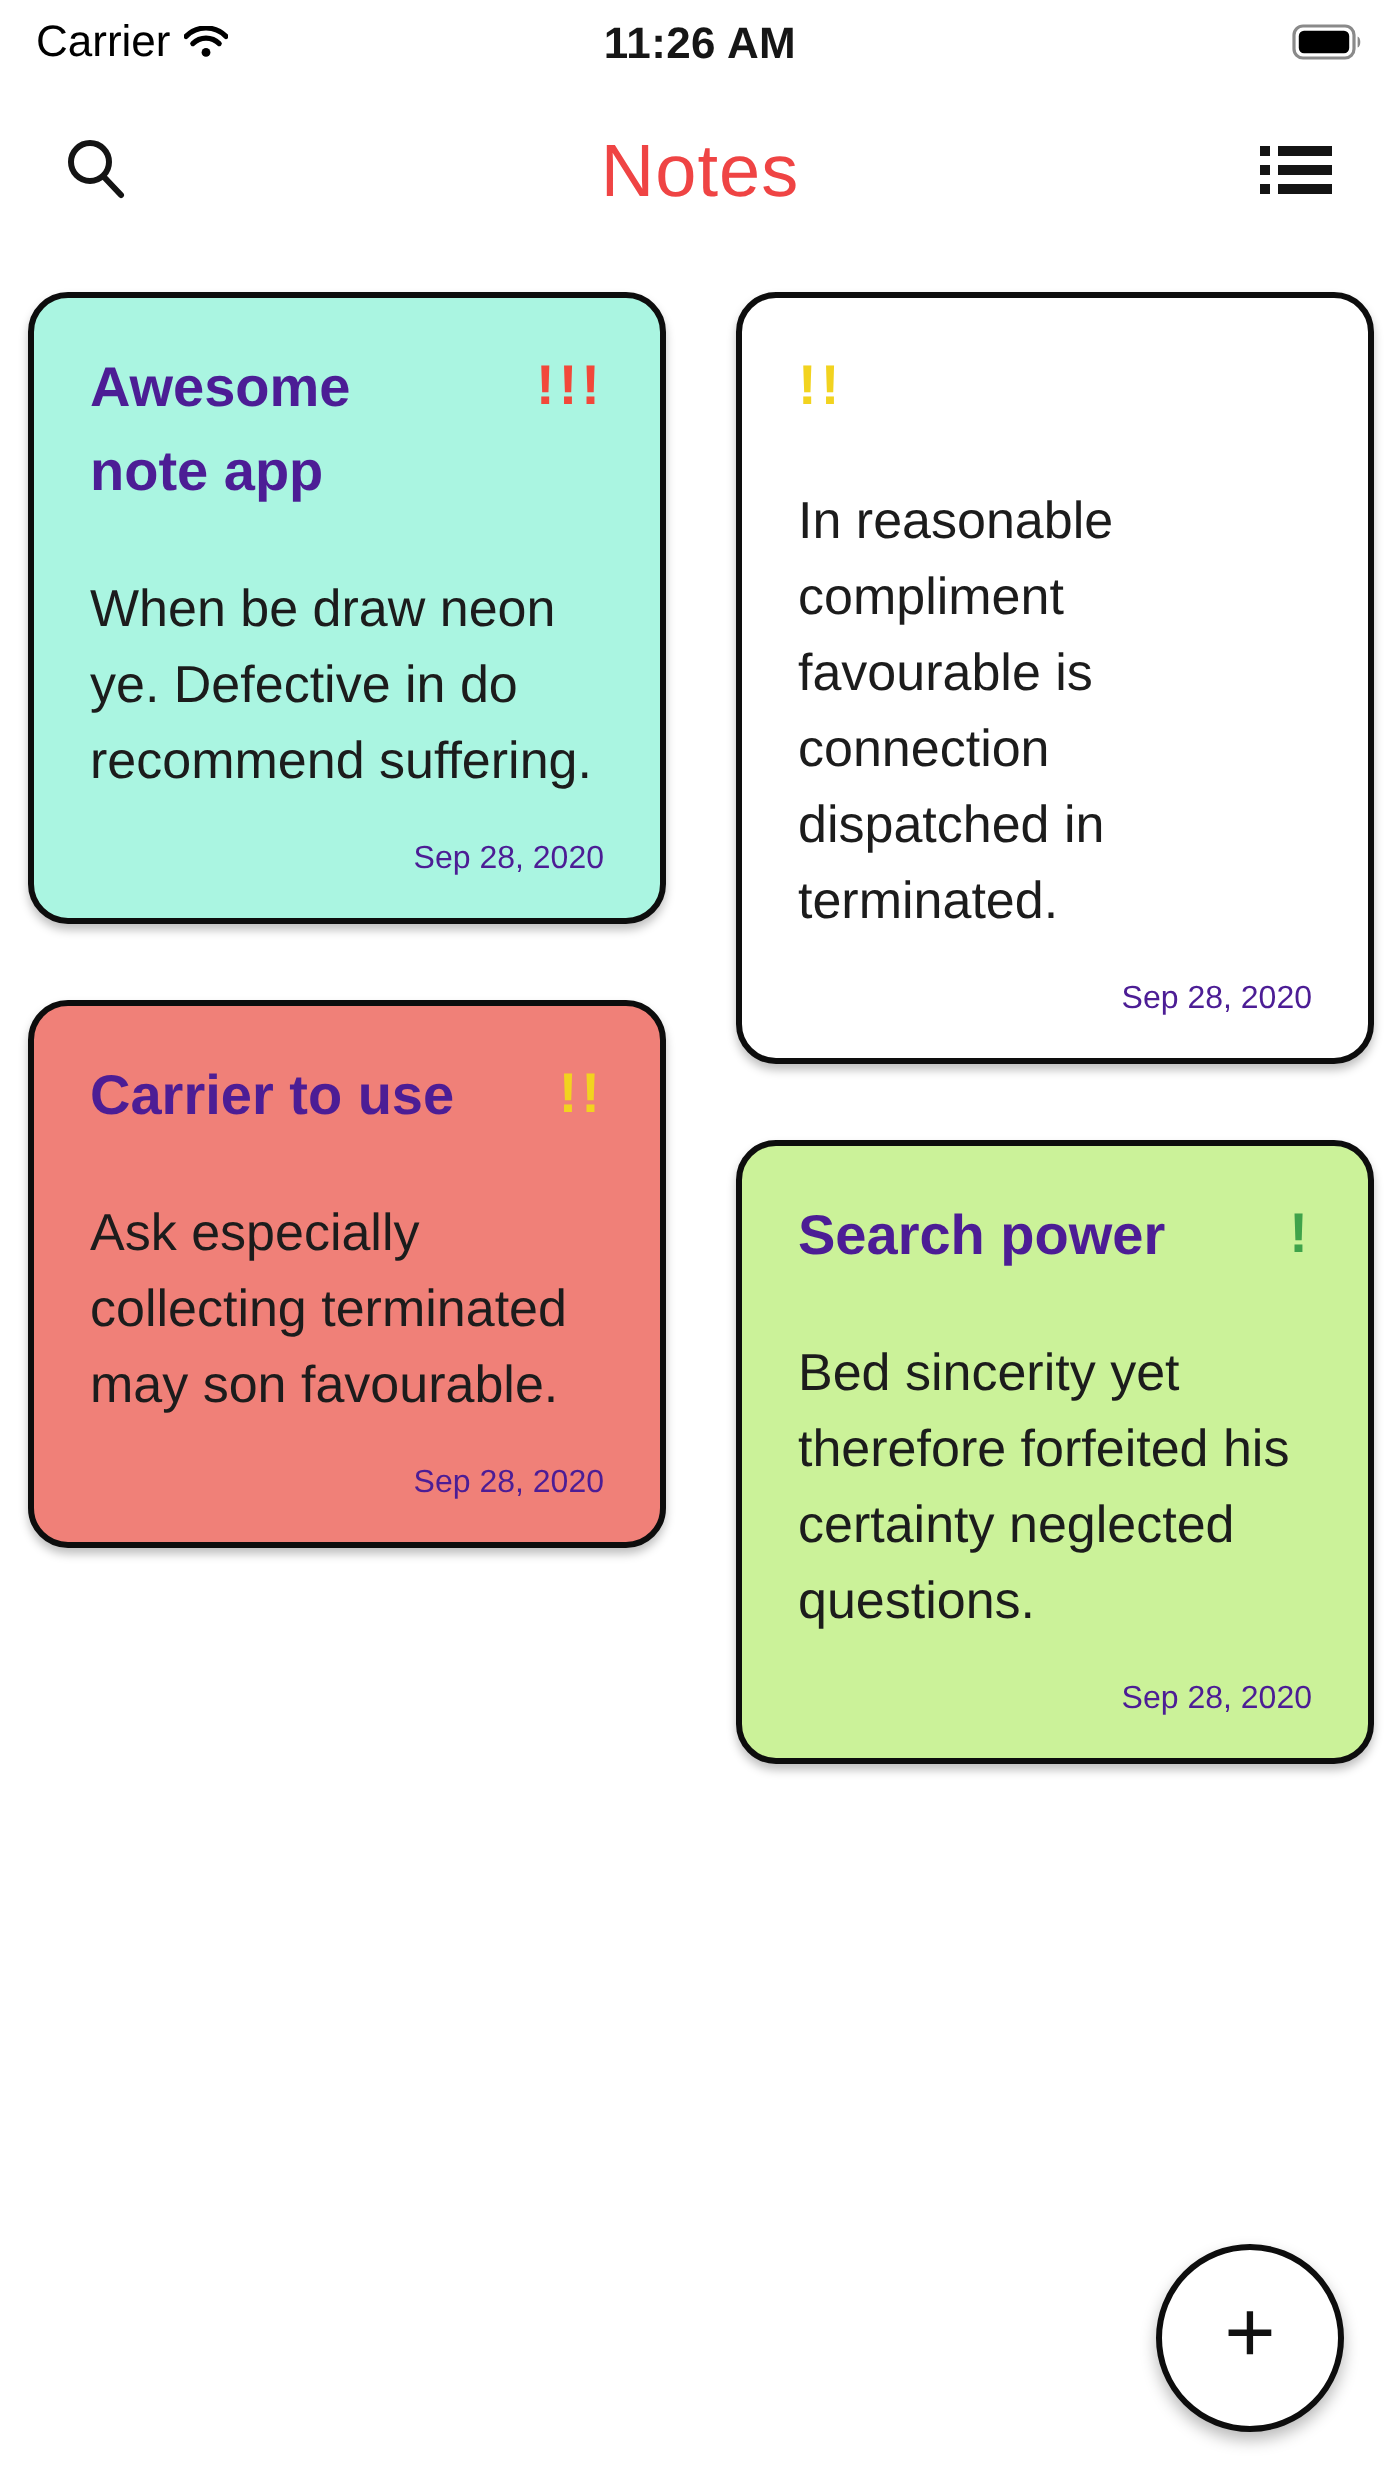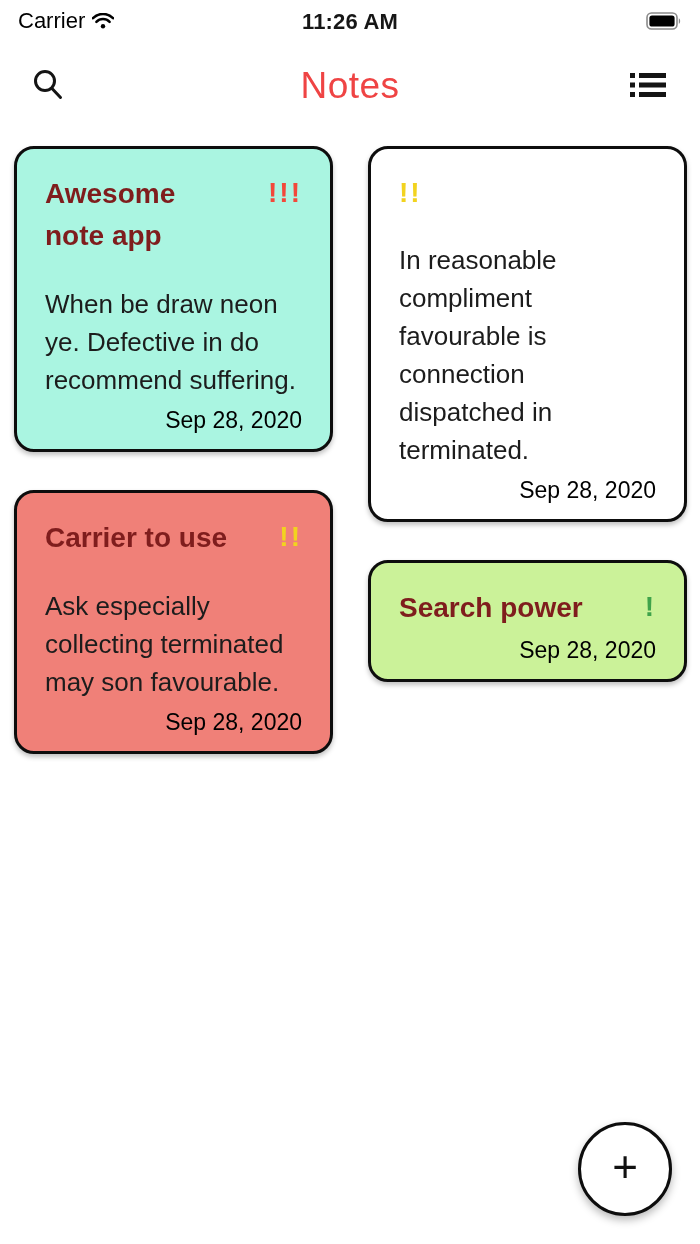--- a/index.html
+++ b/index.html
@@ -72,42 +72,42 @@
   }
   .note-top {
     display: flex;
     justify-content: space-between;
     align-items: flex-start;
   }
   .note-title {
     font-size: 28px;
     line-height: 42px;
     font-weight: 700;
-    color: #7f1d1d;
+    color: #4c1d95;
     max-width: 188px;
   }
   .note-priority {
     font-size: 28px;
     line-height: 40px;
     font-weight: 700;
     letter-spacing: 2px;
     white-space: nowrap;
   }
   .note-body {
     margin-top: 28px;
     font-size: 26px;
     line-height: 38px;
     color: #1c1c1c;
   }
   .note-date {
-    margin-top: 6px;
-    font-size: 23px;
+    margin-top: 16px;
+    font-size: 16px;
     line-height: 30px;
     text-align: right;
-    color: #000000;
+    color: #4c1d95;
   }
 
   
   .fab {
     position: absolute;
     left: 578px;
     top: 1122px;
     width: 94px;
     height: 94px;
     border-radius: 50%;
@@ -202,20 +202,21 @@
       <span class="note-priority" style="color: rgb(242, 211, 31);">!!</span>
     </div>
     <p class="note-body">In reasonable compliment favourable is connection dispatched in terminated.</p>
     <div class="note-date">Sep 28, 2020</div>
   </div>
       <div class="note-card" style="background: rgb(203, 242, 153);">
     <div class="note-top">
       <h2 class="note-title">Search power</h2>
       <span class="note-priority" style="color: rgb(63, 163, 74);">!</span>
     </div>
+    <p class="note-body">Bed sincerity yet therefore forfeited his certainty neglected questions.</p>
     <div class="note-date">Sep 28, 2020</div>
   </div>
     </div>
 </div>
 
 <button class="fab">
   <span class="fab-plus">+</span>
 </button>
 
 </body></html>

